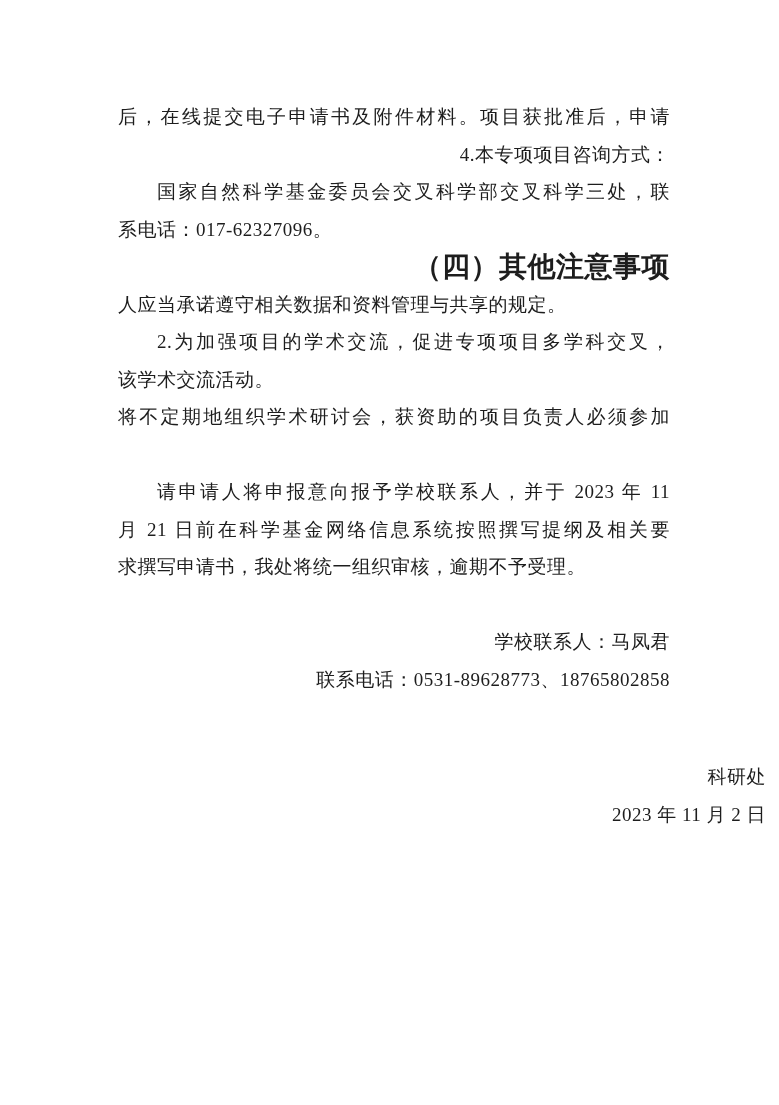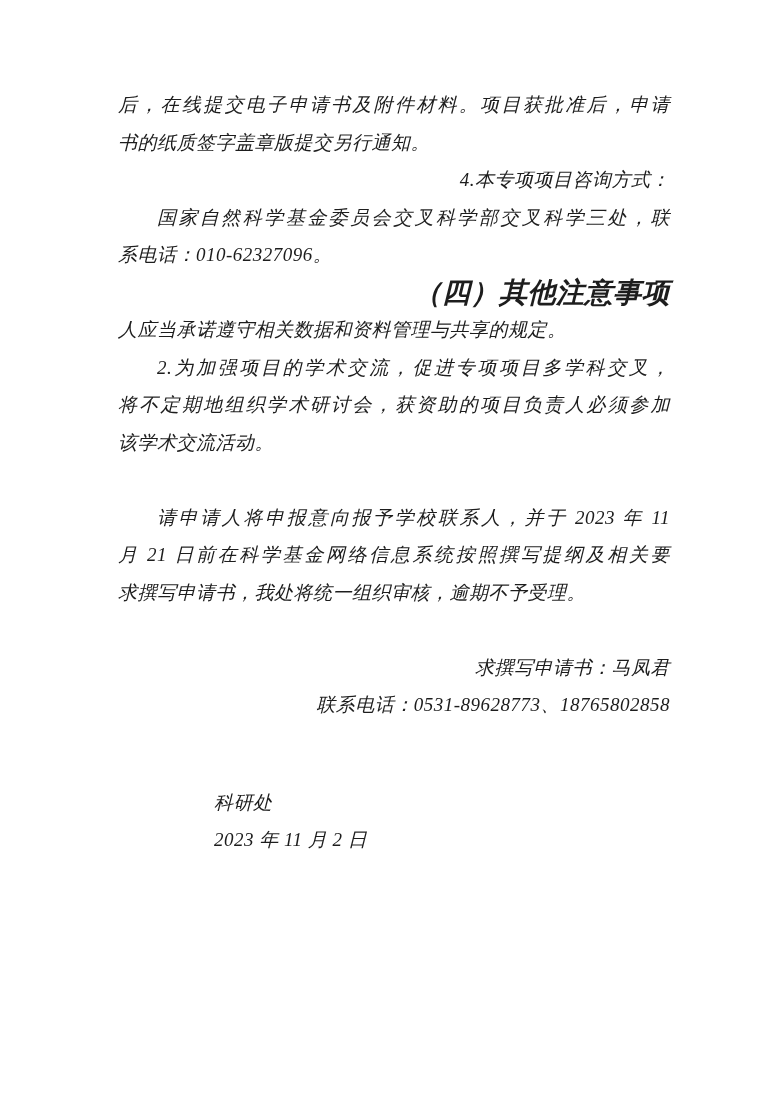--- a/index.html
+++ b/index.html
@@ -14,26 +14,25 @@
   .page {
     position: relative;
     width: 779px;
     height: 1105px;
     background: #ffffff;
     font-family: "Liberation Serif", "DejaVu Serif", serif;
   }
   .content {
     position: absolute;
     left: 118px;
-    top: 86px;
+    top: 98px;
     width: 552px;
     font-size: 19px;
     letter-spacing: 0.5px;
     color: #1d1d1d;
-    font-style: italic;
   }
   .line {
     min-height: 37.5px;
     line-height: 37.5px;
     white-space: pre-wrap;
   }
   .line.justify {
     text-align: justify;
     text-align-last: justify;
   }
@@ -45,48 +44,47 @@
     font-weight: bold;
     font-size: 28px;
   }
   .line.blank {
     height: 37.5px;
   }
   .signature {
     position: relative;
     left: 96px;
     margin-top: 60px;
-    text-align: left;
+    text-align: right;
   }
   .sig-line {
     line-height: 37.5px;
   }
 </style>
 </head>
 <body>
 
 <div class="page" style="background: rgb(255, 255, 255);">
   <div class="content" style="color: rgb(29, 29, 29);">
     <div id="doc-lines">
         <div class="line justify">后，在线提交电子申请书及附件材料。项目获批准后，申请</div>
-        <div class="line">书的纸质签字盖章版提交另行通知。</div>
         <div class="line indent">4.本专项项目咨询方式：</div>
         <div class="line justify indent">国家自然科学基金委员会交叉科学部交叉科学三处，联</div>
-        <div class="line">系电话：010-62327096。</div>
+        <div class="line">系电话：017-62327096。</div>
         <div class="line indent heading">（四）其他注意事项</div>
         <div class="line">人应当承诺遵守相关数据和资料管理与共享的规定。</div>
         <div class="line justify indent">2.为加强项目的学术交流，促进专项项目多学科交叉，</div>
+        <div class="line">该学术交流活动。</div>
         <div class="line justify">将不定期地组织学术研讨会，获资助的项目负责人必须参加</div>
-        <div class="line">该学术交流活动。</div>
         <div class="line blank"></div>
         <div class="line justify indent">请申请人将申报意向报予学校联系人，并于 2023 年 11</div>
         <div class="line justify">月 21 日前在科学基金网络信息系统按照撰写提纲及相关要</div>
         <div class="line">求撰写申请书，我处将统一组织审核，逾期不予受理。</div>
         <div class="line blank"></div>
-        <div class="line indent">求撰写申请书：马凤君</div>
+        <div class="line indent">学校联系人：马凤君</div>
         <div class="line indent">联系电话：0531-89628773、18765802858</div>
       </div>
     <div class="signature">
       <div class="sig-line">科研处</div>
       <div class="sig-line">2023 年 11 月 2 日</div>
     </div>
   </div>
 </div>
 
 </body></html>

